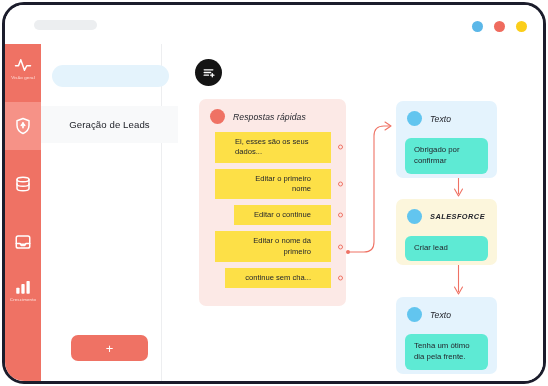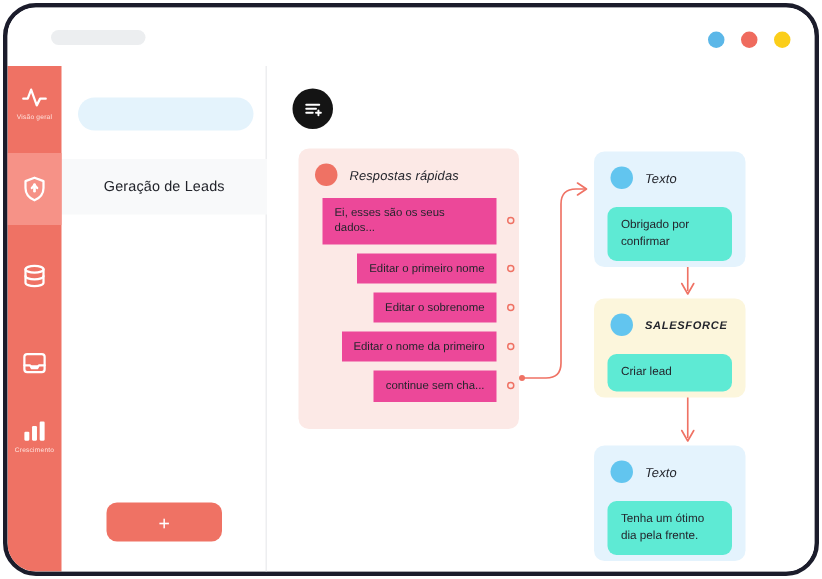--- a/index.html
+++ b/index.html
@@ -88,21 +88,21 @@
   }
   #rail-spacer-1 { height: 10px; }
   #rail-spacer-2 { height: 10px; }
   #rail-spacer-3 { height: 10px; }
 
   
   #list-panel {
     position: absolute;
     left: 36px;
     top: 39px;
-    width: 137px;
+    width: 121px;
     bottom: 0;
     background: #ffffff;
     border-right: 1px solid #edeef0;
     z-index: 4;
   }
   #list-search-pill {
     position: absolute;
     left: 11px;
     top: 21px;
     width: 117px;
@@ -216,23 +216,23 @@
   .node-title.strong { font-weight: bold; font-size: 7.4px; letter-spacing: .45px; }
 
   .qr-row {
     position: relative;
     padding: 0 15px 0 11px;
     margin-bottom: 6px;
     display: flex;
     justify-content: flex-end;
   }
   .qr-chip {
-    background: #ec4899;
+    background: #fde047;
     border-radius: 0;
-    padding: 5px 8px;
+    padding: 5px 20px;
     font-size: 7.6px;
     color: #23252c;
     line-height: 1.35;
     text-align: right;
     max-width: 116px;
     cursor: pointer;
   }
   .qr-chip.wide { width: 116px; text-align: left; }
   .qr-port {
     position: absolute;
@@ -388,21 +388,21 @@
         <div class="qr-chip wide">Ei, esses são os seus dados...</div>
         <span class="qr-port"></span>
       </div>
 
       <div class="qr-row">
         <div class="qr-chip">Editar o primeiro nome</div>
         <span class="qr-port"></span>
       </div>
 
       <div class="qr-row">
-        <div class="qr-chip">Editar o sobrenome</div>
+        <div class="qr-chip">Editar o continue</div>
         <span class="qr-port"></span>
       </div>
 
       <div class="qr-row">
         <div class="qr-chip">Editar o nome da primeiro</div>
         <span class="qr-port"></span>
       </div>
 
       <div class="qr-row">
         <div class="qr-chip">continue sem cha...</div>

